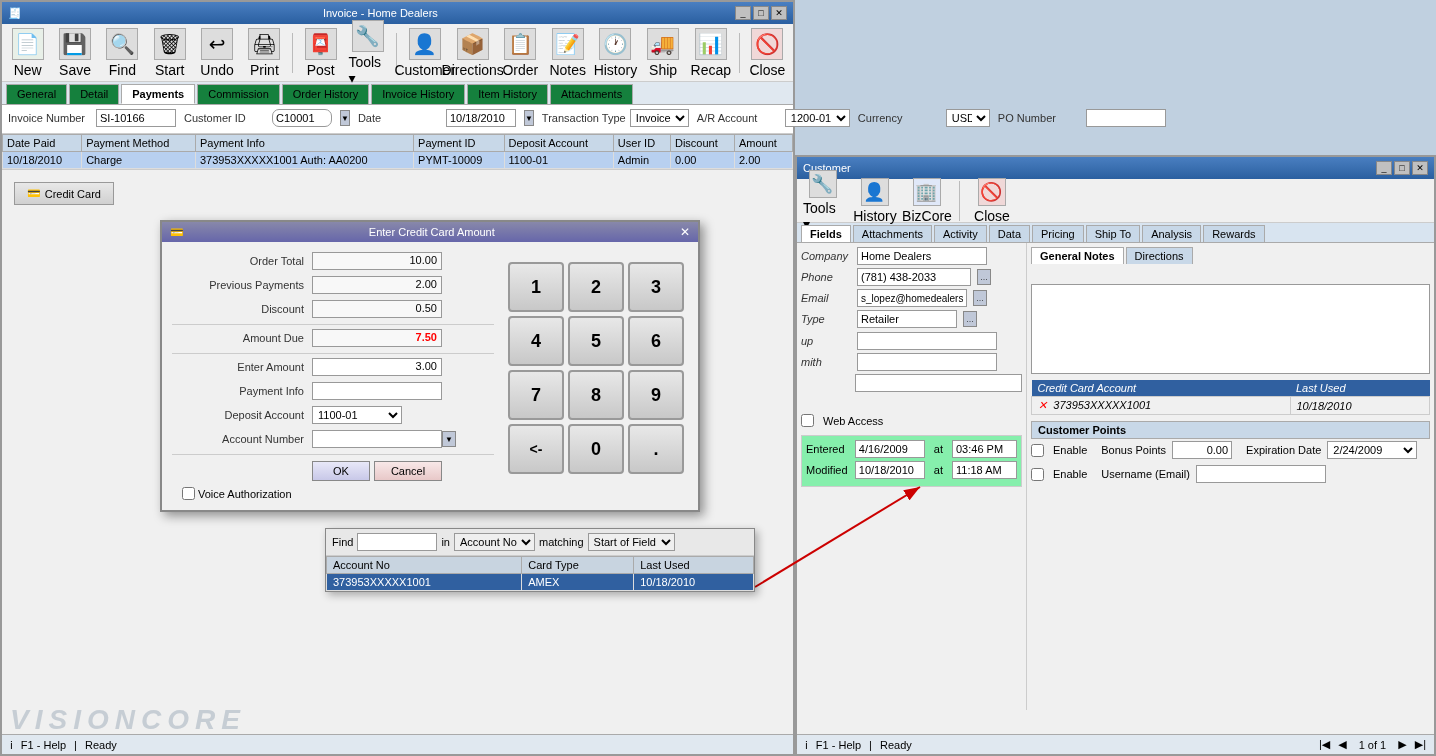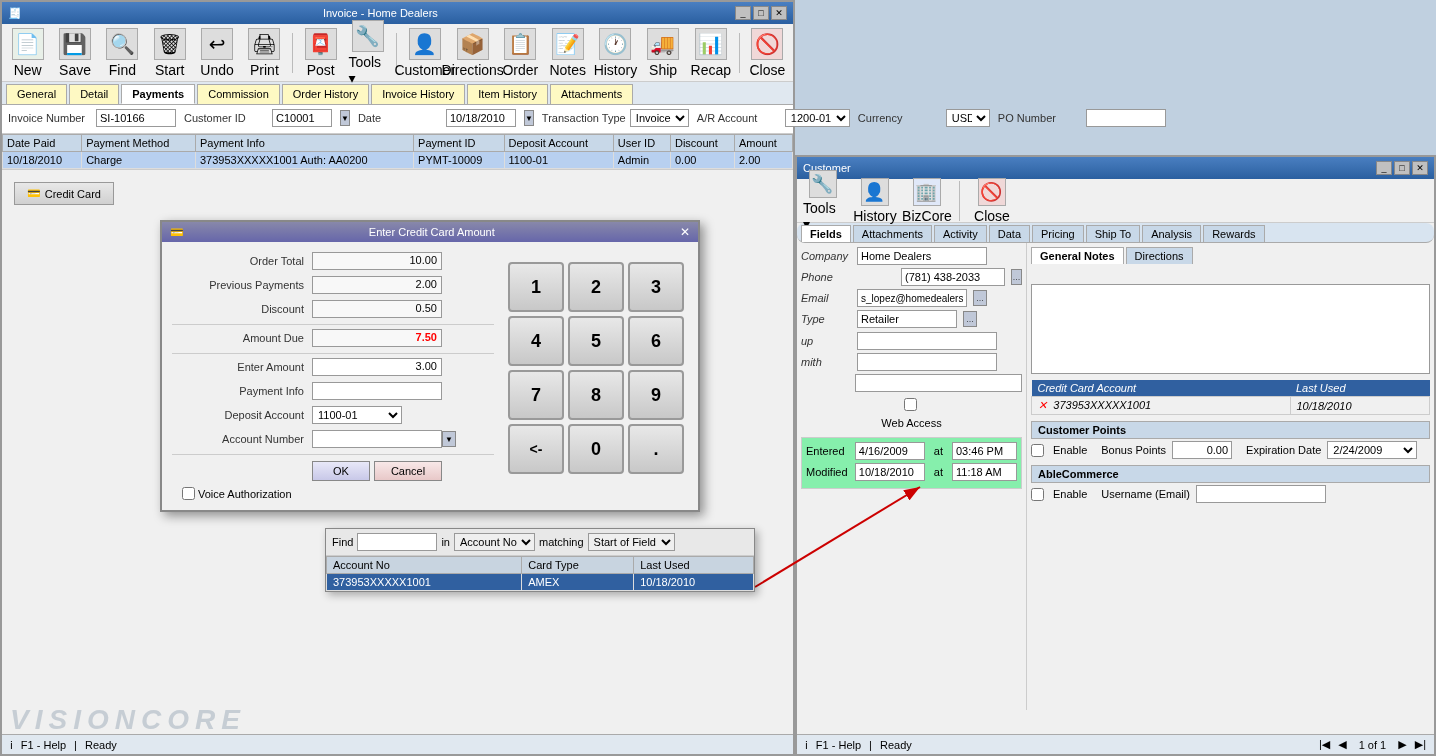--- a/index.html
+++ b/index.html
@@ -66,21 +66,21 @@
       display: flex;
       background: #e0e8f0;
       border-bottom: 1px solid #aaa;
       padding-top: 2px;
       padding-left: 4px;
     }
     .tab {
       padding: 3px 10px;
       border: 1px solid #aaa;
       border-bottom: none;
-      background: #fef9c3;
+      background: #15803d;
       cursor: pointer;
       margin-right: 2px;
       font-size: 11px;
     }
     .tab.active {
       background: #ffffff;
       border-bottom: 1px solid #fff;
       font-weight: bold;
     }
 
@@ -284,21 +284,20 @@
       color: white;
     }
 
     
     .cust-tabs {
       display: flex;
       background: #d8e4f0;
       border-bottom: 1px solid #aaa;
       padding: 2px 4px 0;
       flex-wrap: wrap;
-      border-radius: 8px;
     }
     .cust-tab {
       padding: 2px 8px;
       border: 1px solid #aaa;
       border-bottom: none;
       background: #c8d8e8;
       cursor: pointer;
       margin-right: 2px;
       font-size: 11px;
     }
@@ -471,21 +470,21 @@
     <div class="tab">Invoice History</div>
     <div class="tab">Item History</div>
     <div class="tab">Attachments</div>
   </div>
 
   <div class="form-area">
     <div class="form-row">
       <span class="form-label">Invoice Number</span>
       <input class="form-input" style="width: 80px;" value="SI-10166">
       <span class="form-label">Customer ID</span>
-      <input class="form-input" style="width: 60px;" value="C10001">
+      <input class="form-input" style="width: 60px; border-radius: 7px;" value="C10001">
       <span class="dropdown-arrow">▼</span>
       <span class="form-label">Date</span>
       <input class="form-input" style="width: 70px;" value="10/18/2010">
       <span class="dropdown-arrow">▼</span>
       <span class="form-label">Transaction Type</span>
       <select class="form-select" style="width:80px;">
         <option>Invoice</option>
       </select>
       <span class="form-label">A/R Account</span>
       <select class="form-select" style="width:80px;">
@@ -587,21 +586,21 @@
 
   <div style="display:flex; height:calc(100% - 130px); overflow:hidden;">
 
     <div style="width:230px; padding:4px; border-right:1px solid #ccc; overflow-y:auto;">
       <div class="cust-field-row">
         <span class="cust-label">Company</span>
         <input class="cust-input" style="width: 130px;" value="Home Dealers">
       </div>
       <div class="cust-field-row">
         <span class="cust-label">Phone</span>
-        <input class="cust-input" style="width: 104px; margin-left: 44px;" value="(781) 438-2033">
+        <input class="cust-input" style="width: 114px;" value="(781) 438-2033">
         <span class="dropdown-arrow">…</span>
       </div>
       <div class="cust-field-row">
         <span class="cust-label">Email</span>
         <input class="cust-input" style="width: 110px; font-size: 10px;" value="s_lopez@homedealers.com">
         <span class="dropdown-arrow">…</span>
       </div>
       <div class="cust-field-row">
         <span class="cust-label">Type</span>
         <input class="cust-input" style="width: 100px;" value="Retailer">
@@ -614,21 +613,21 @@
         </div>
         <div class="cust-field-row">
           <span class="cust-label">mith</span>
           <input class="cust-input" style="width: 140px;" value="">
         </div>
         <div class="cust-field-row">
           <input class="cust-input" style="width: 180px; margin-left: 54px;" value="">
         </div>
       </div>
 
-      <div class="cust-field-row" style="margin-top:6px;flex-direction:column;">
+      <div class="cust-field-row" style="margin-top:22px;">
         <input type="checkbox" class="checkbox" style="">
         <span>Web Access</span>
       </div>
 
       <div style="margin-top:8px; background:#86efac; padding:4px; border:1px solid #ccc;">
         <div class="cust-field-row">
           <span style="width:55px;">Entered</span>
           <input class="cust-input" style="width: 70px;" value="4/16/2009">
           <span style="margin:0 3px;">at</span>
           <input class="cust-input" style="width: 65px;" value="03:46 PM">
@@ -678,21 +677,20 @@
           <span style="margin-left:8px;">Bonus Points</span>
           <input class="cust-input" style="width: 60px; text-align: right;" value="0.00">
           <span style="margin-left:8px;">Expiration Date</span>
           <select class="form-select" style="width:90px;">
             <option>2/24/2009</option>
           </select>
         </div>
       </div>
 
       <div style="margin-top:6px;">
-        <div class="section-header">AbleCommerce</div>
         <div class="cust-field-row">
           <input type="checkbox" class="checkbox" style="">
           <span>Enable</span>
           <span style="margin-left:8px;">Username (Email)</span>
           <input class="cust-input" style="width: 130px;" value="">
         </div>
       </div>
     </div>
   </div>
 

